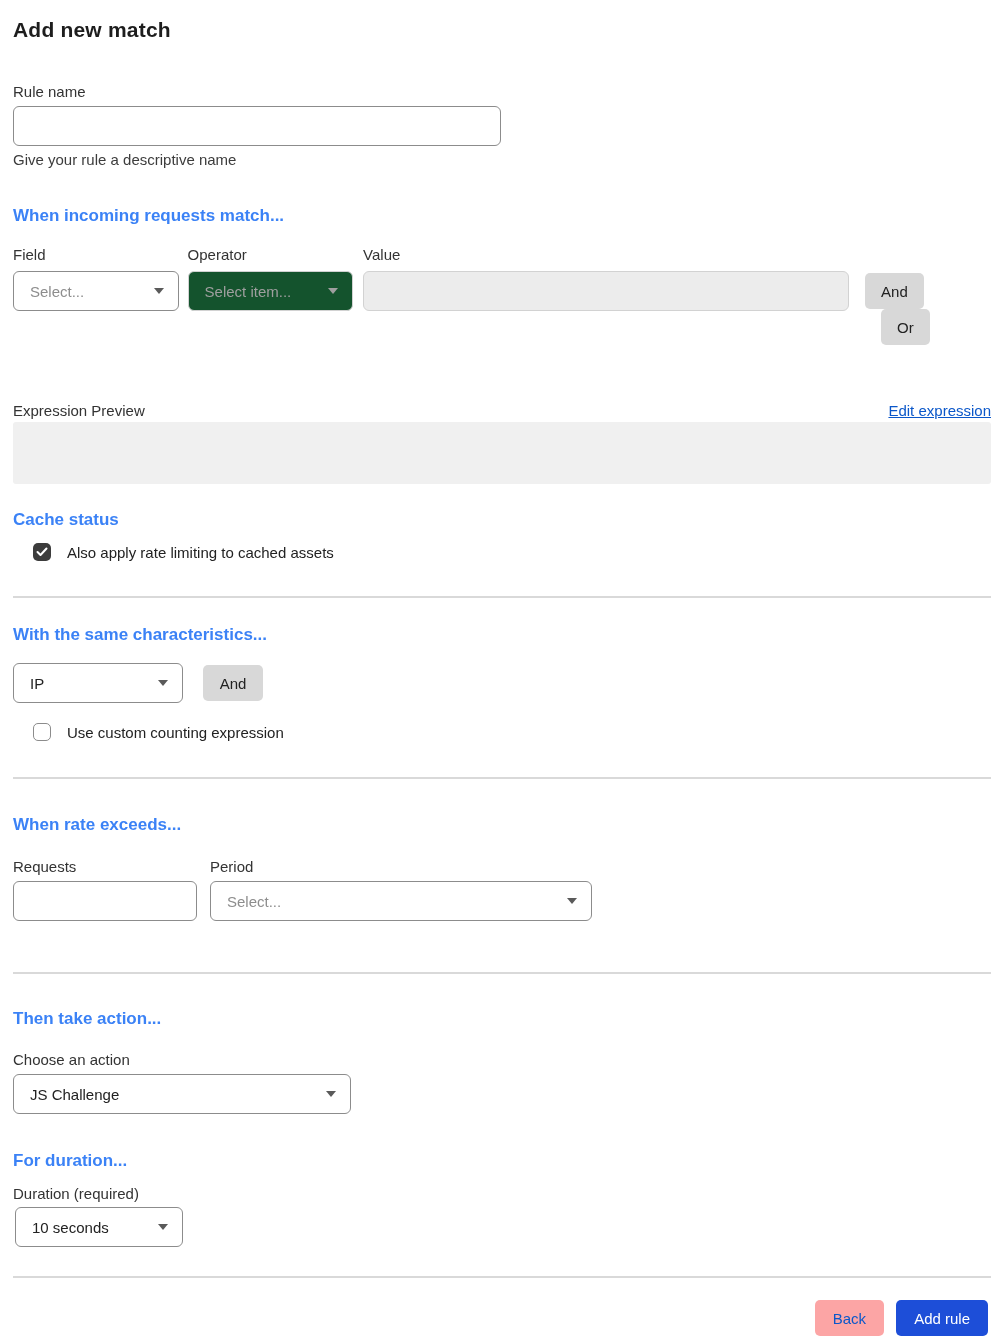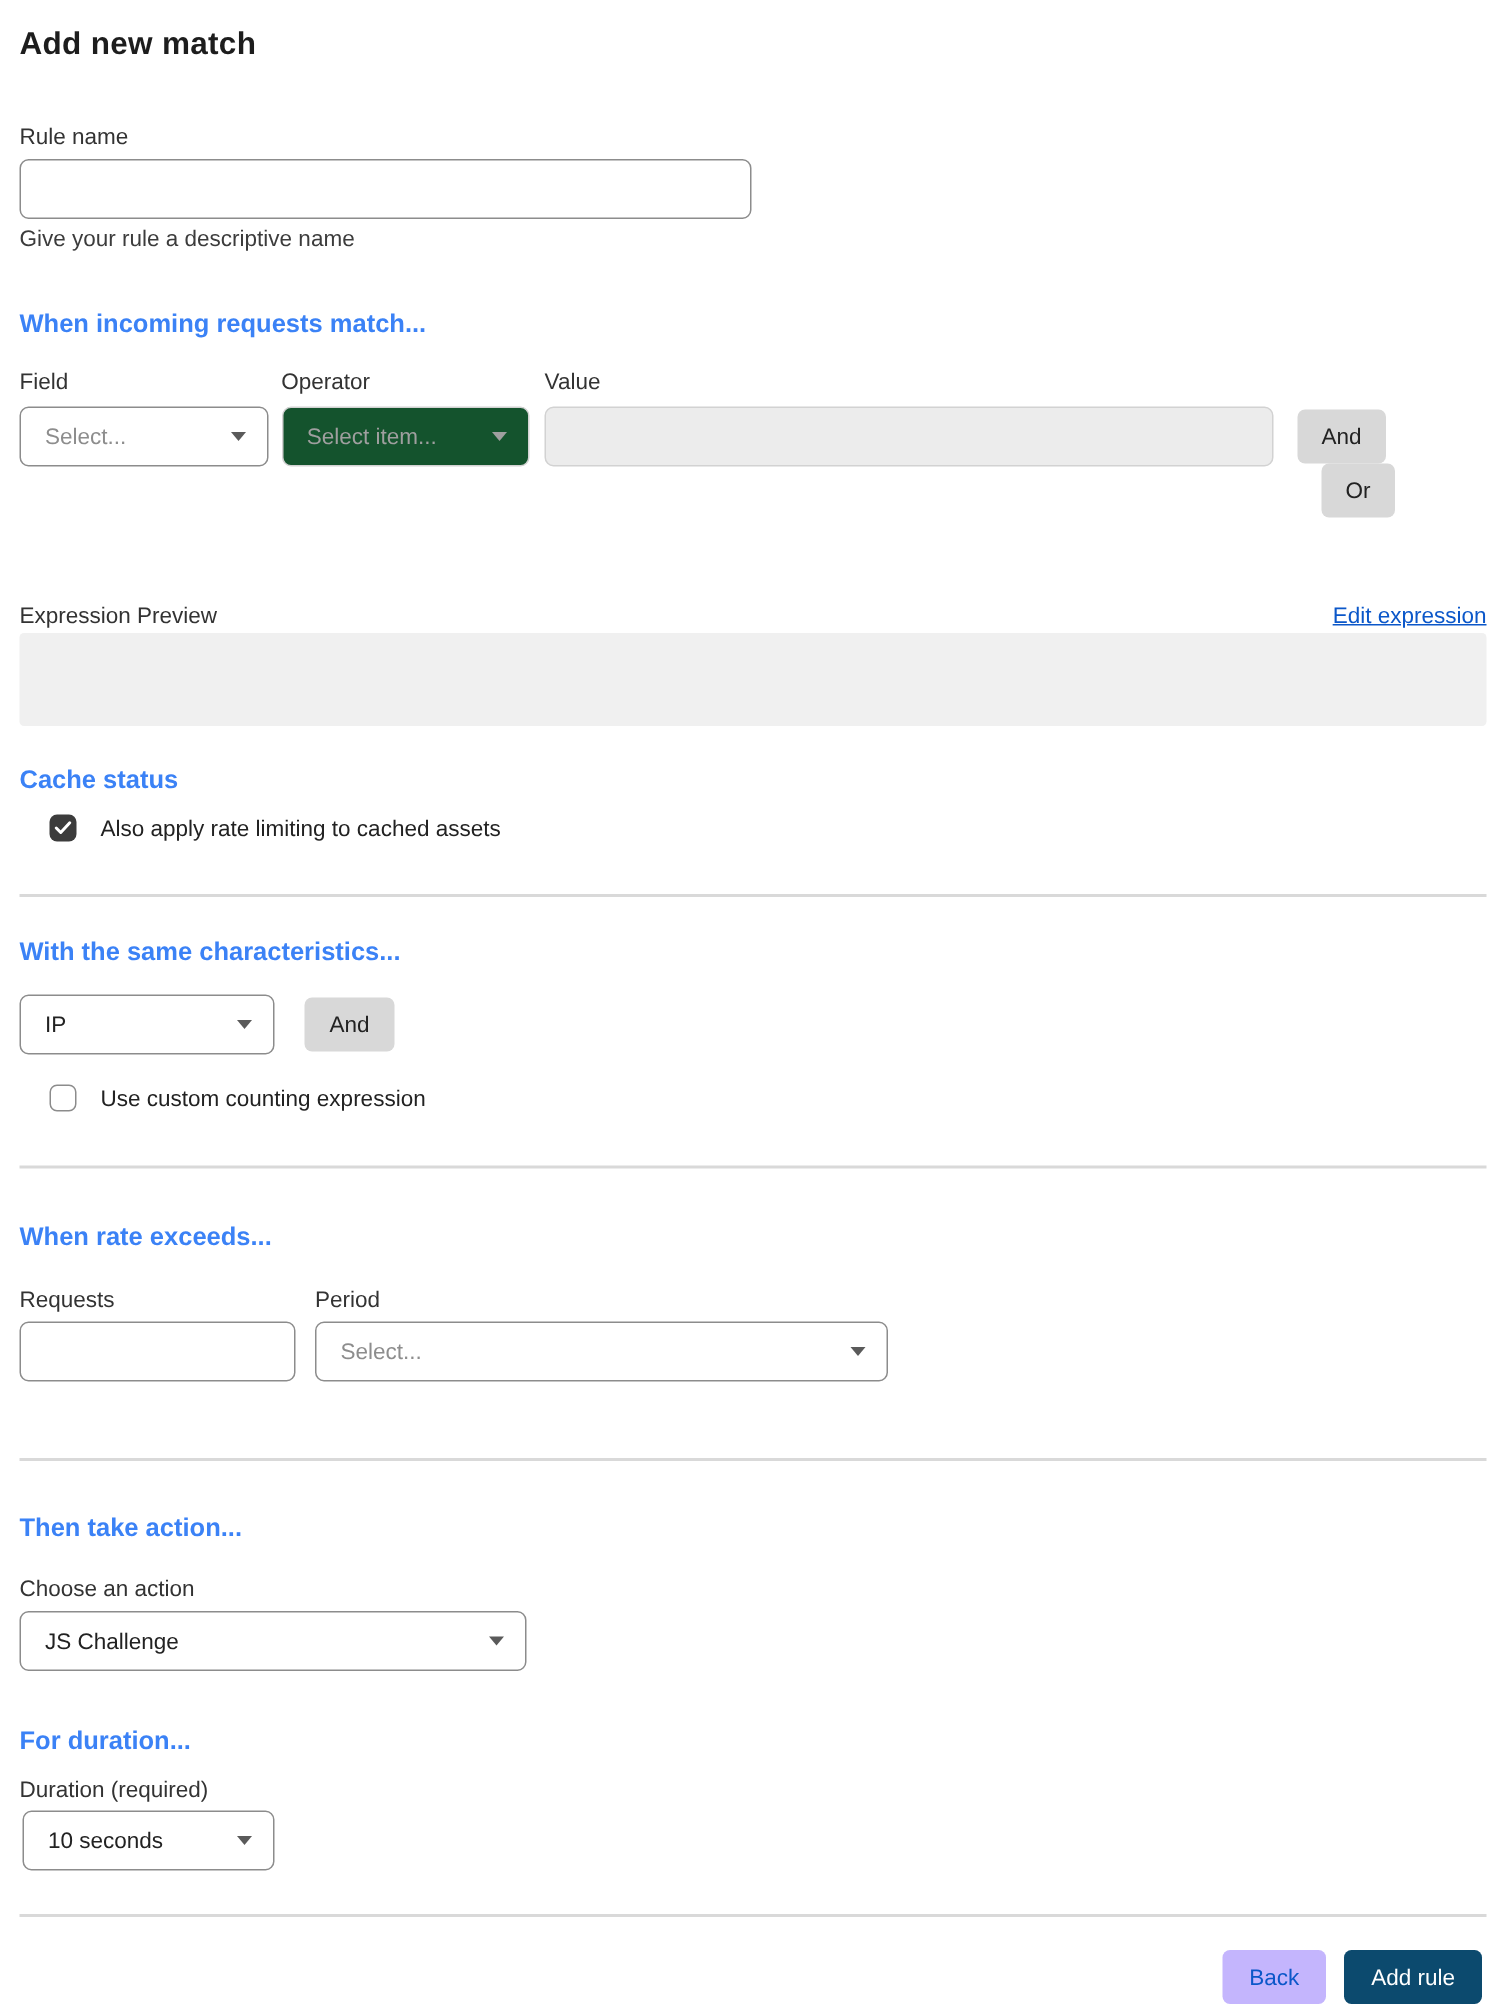--- a/index.html
+++ b/index.html
@@ -154,32 +154,32 @@
     margin-top: 22px;
     display: flex;
     justify-content: flex-end;
     align-items: center;
     padding-right: 3px;
   }
   .btn-back {
     height: 36px;
     border: none;
     border-radius: 5px;
-    background: #c4b5fd;
+    background: #fca5a5;
     color: #0b57c9;
     font-family: inherit;
     font-size: 15px;
     padding: 0 18px;
     cursor: pointer;
   }
   .btn-primary {
     height: 36px;
     border: none;
     border-radius: 5px;
-    background: #0c4a6e;
+    background: #1d4ed8;
     color: #ffffff;
     font-family: inherit;
     font-size: 15px;
     padding: 0 18px;
     margin-left: 12px;
     cursor: pointer;
   }
 </style>
 </head>
 <body>

